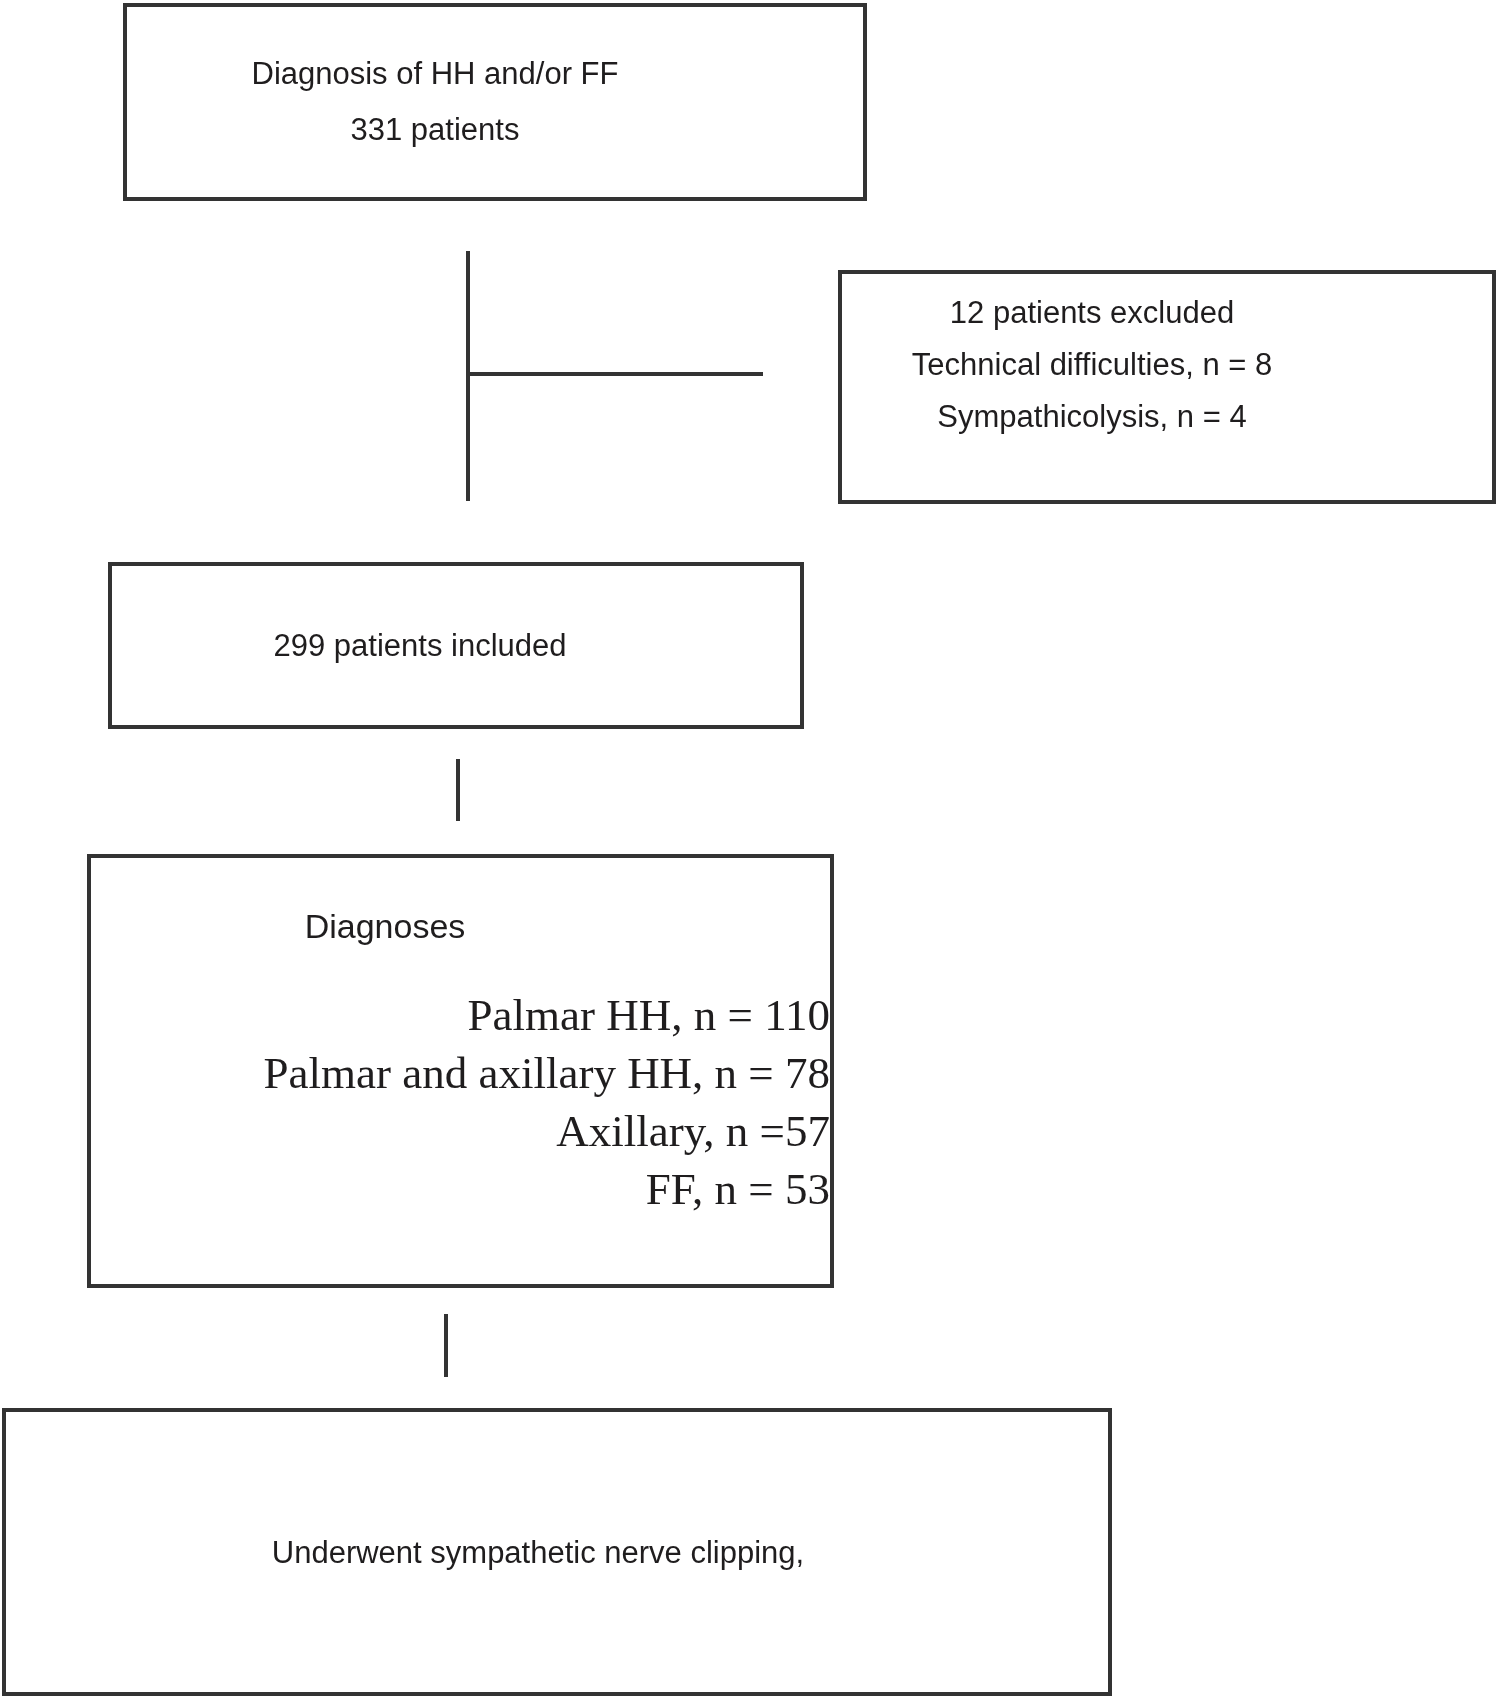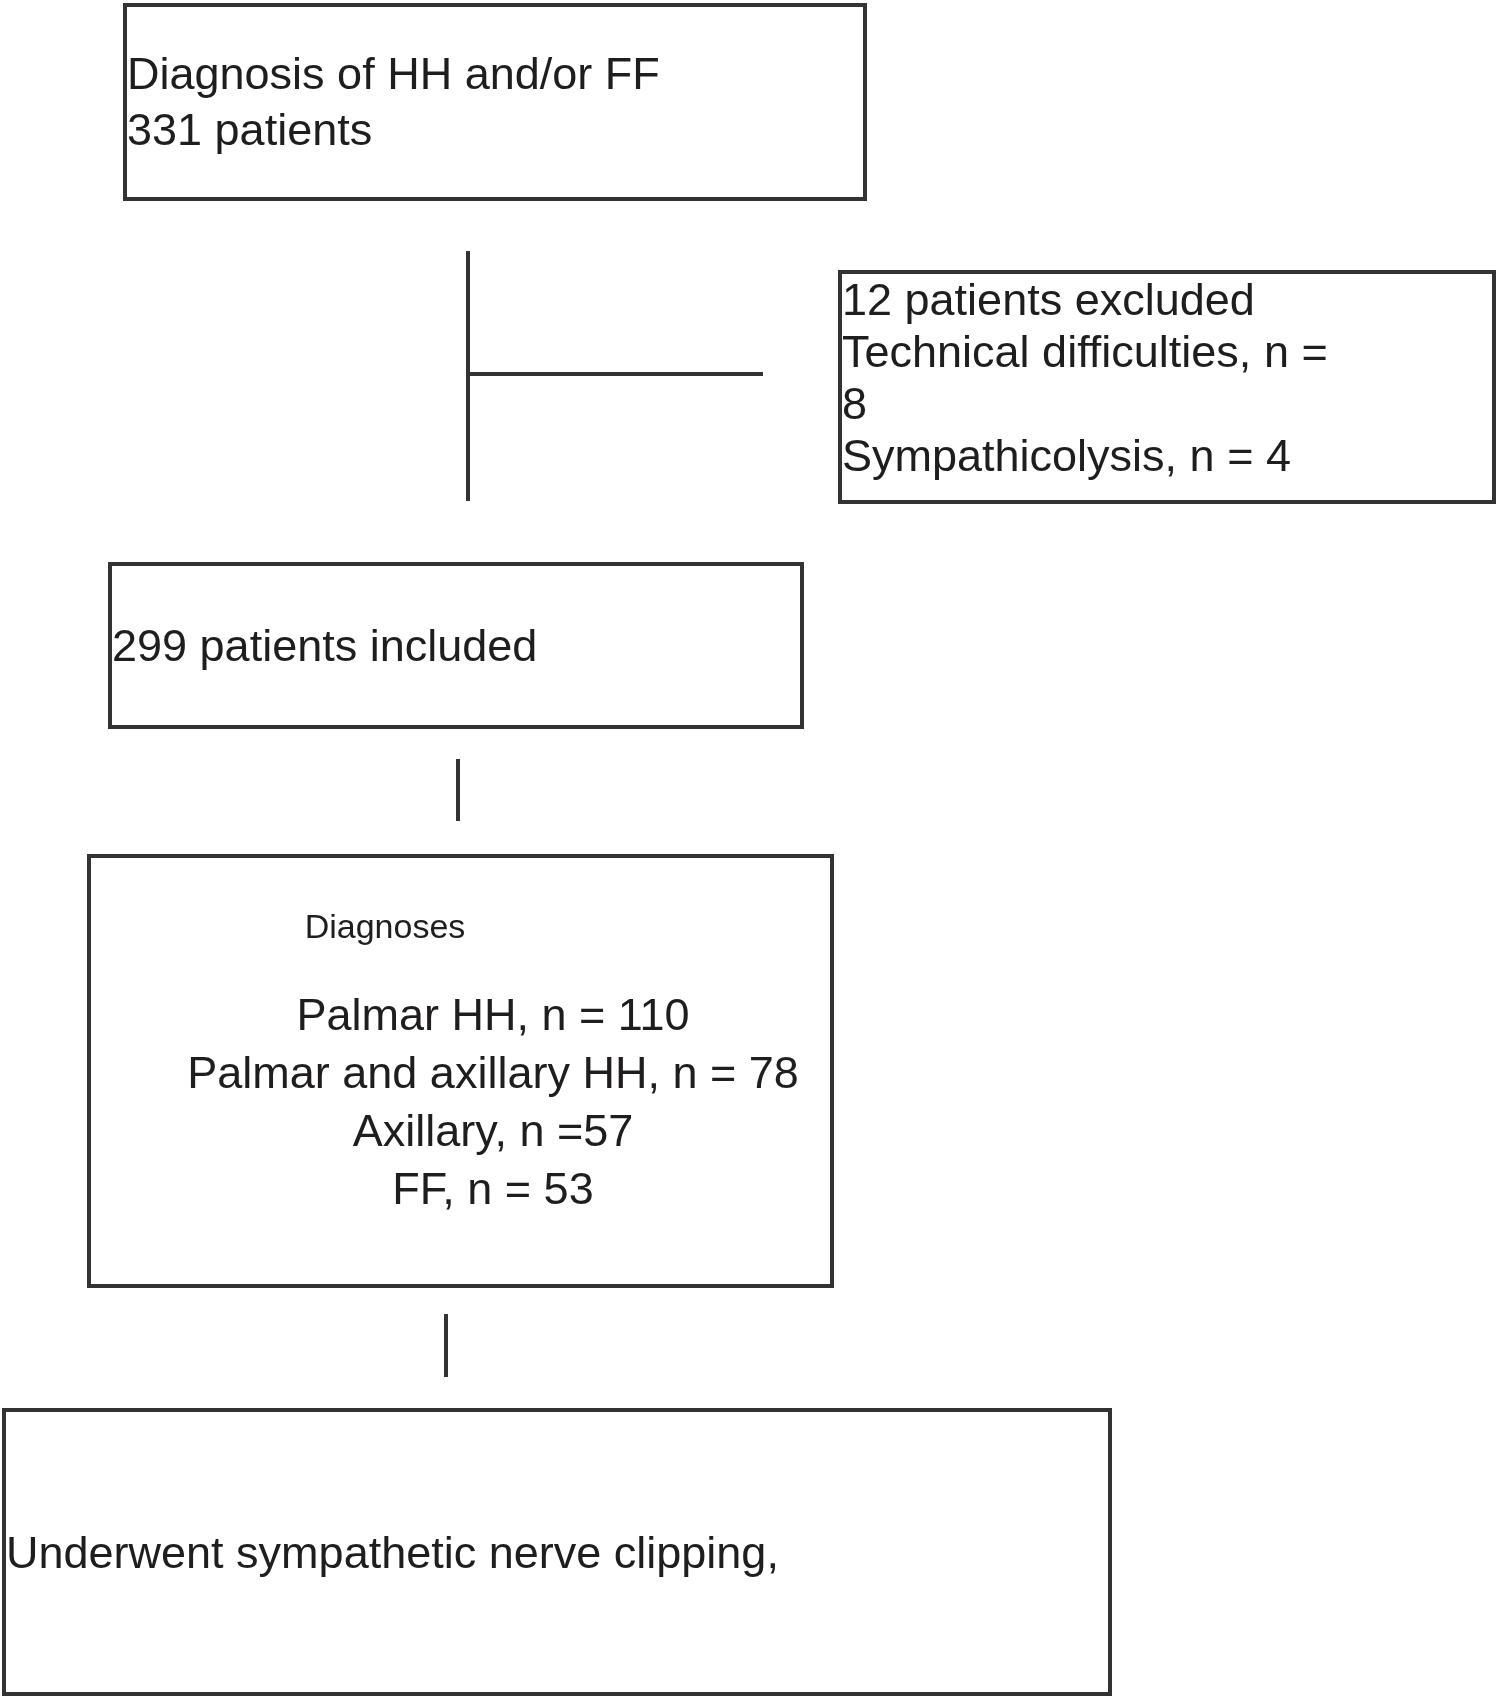--- a/index.html
+++ b/index.html
@@ -24,34 +24,35 @@
   .box {
     position: absolute;
     box-sizing: border-box;
     border: 4px solid var(--stroke);
     background: var(--background);
     display: flex;
     flex-direction: column;
     justify-content: center;
   }
   .box .txt {
-    font-size: 45px;
-    text-align: left;
+    font-size: 31px;
+    text-align: center;
   }
   
   #node-diagnosis {
     left: 123px; top: 3px; width: 744px; height: 198px;
     padding-right: 120px;
   }
   #node-diagnosis .txt { line-height: 56px; }
 
   
   #node-excluded {
     left: 838px; top: 270px; width: 658px; height: 234px;
     justify-content: flex-start;
+    padding-top: 13px;
     padding-right: 150px;
   }
   #node-excluded .txt { line-height: 52px; }
 
   
   #node-included {
     left: 108px; top: 562px; width: 696px; height: 167px;
     padding-right: 72px;
   }
   #node-included .txt { line-height: 52px; }
@@ -65,21 +66,22 @@
   #node-diagnoses .heading {
     width: 458px;
     font-size: 34px;
     line-height: 56px;
     text-align: center;
     margin: 0 0 32px 0;
   }
   #node-diagnoses .diag-list {
     font-size: 45px;
     line-height: 58px;
-    text-align: center;
+    text-align: right;
+    font-family: Liberation Serif, serif;
   }
 
   
   #node-outcome {
     left: 2px; top: 1408px; width: 1110px; height: 288px;
     padding-right: 38px;
   }
   #node-outcome .txt { line-height: 57px; }
 
   

